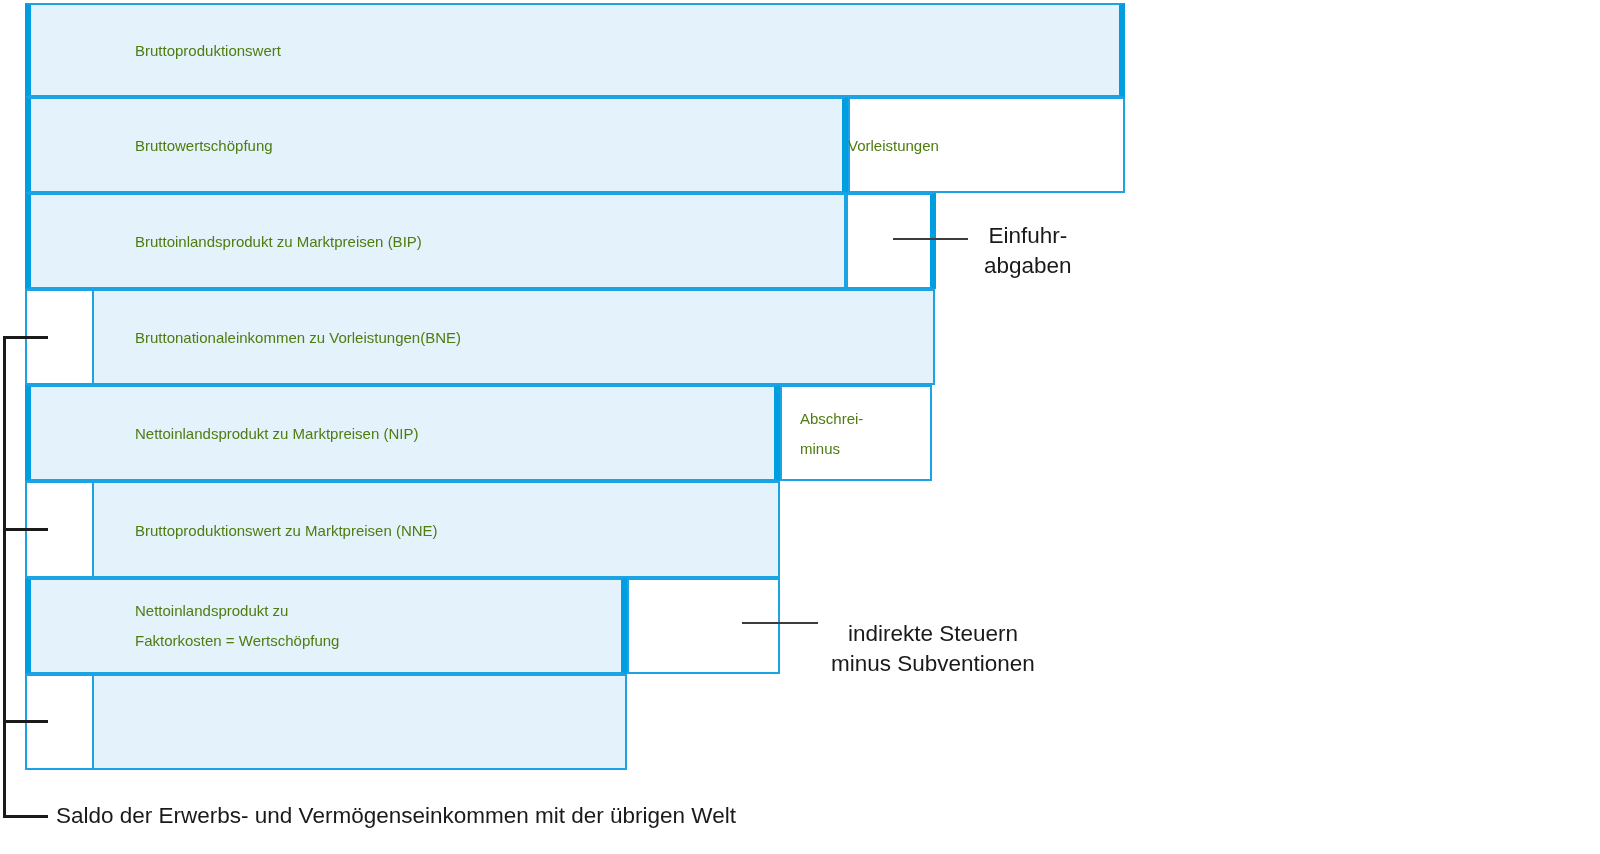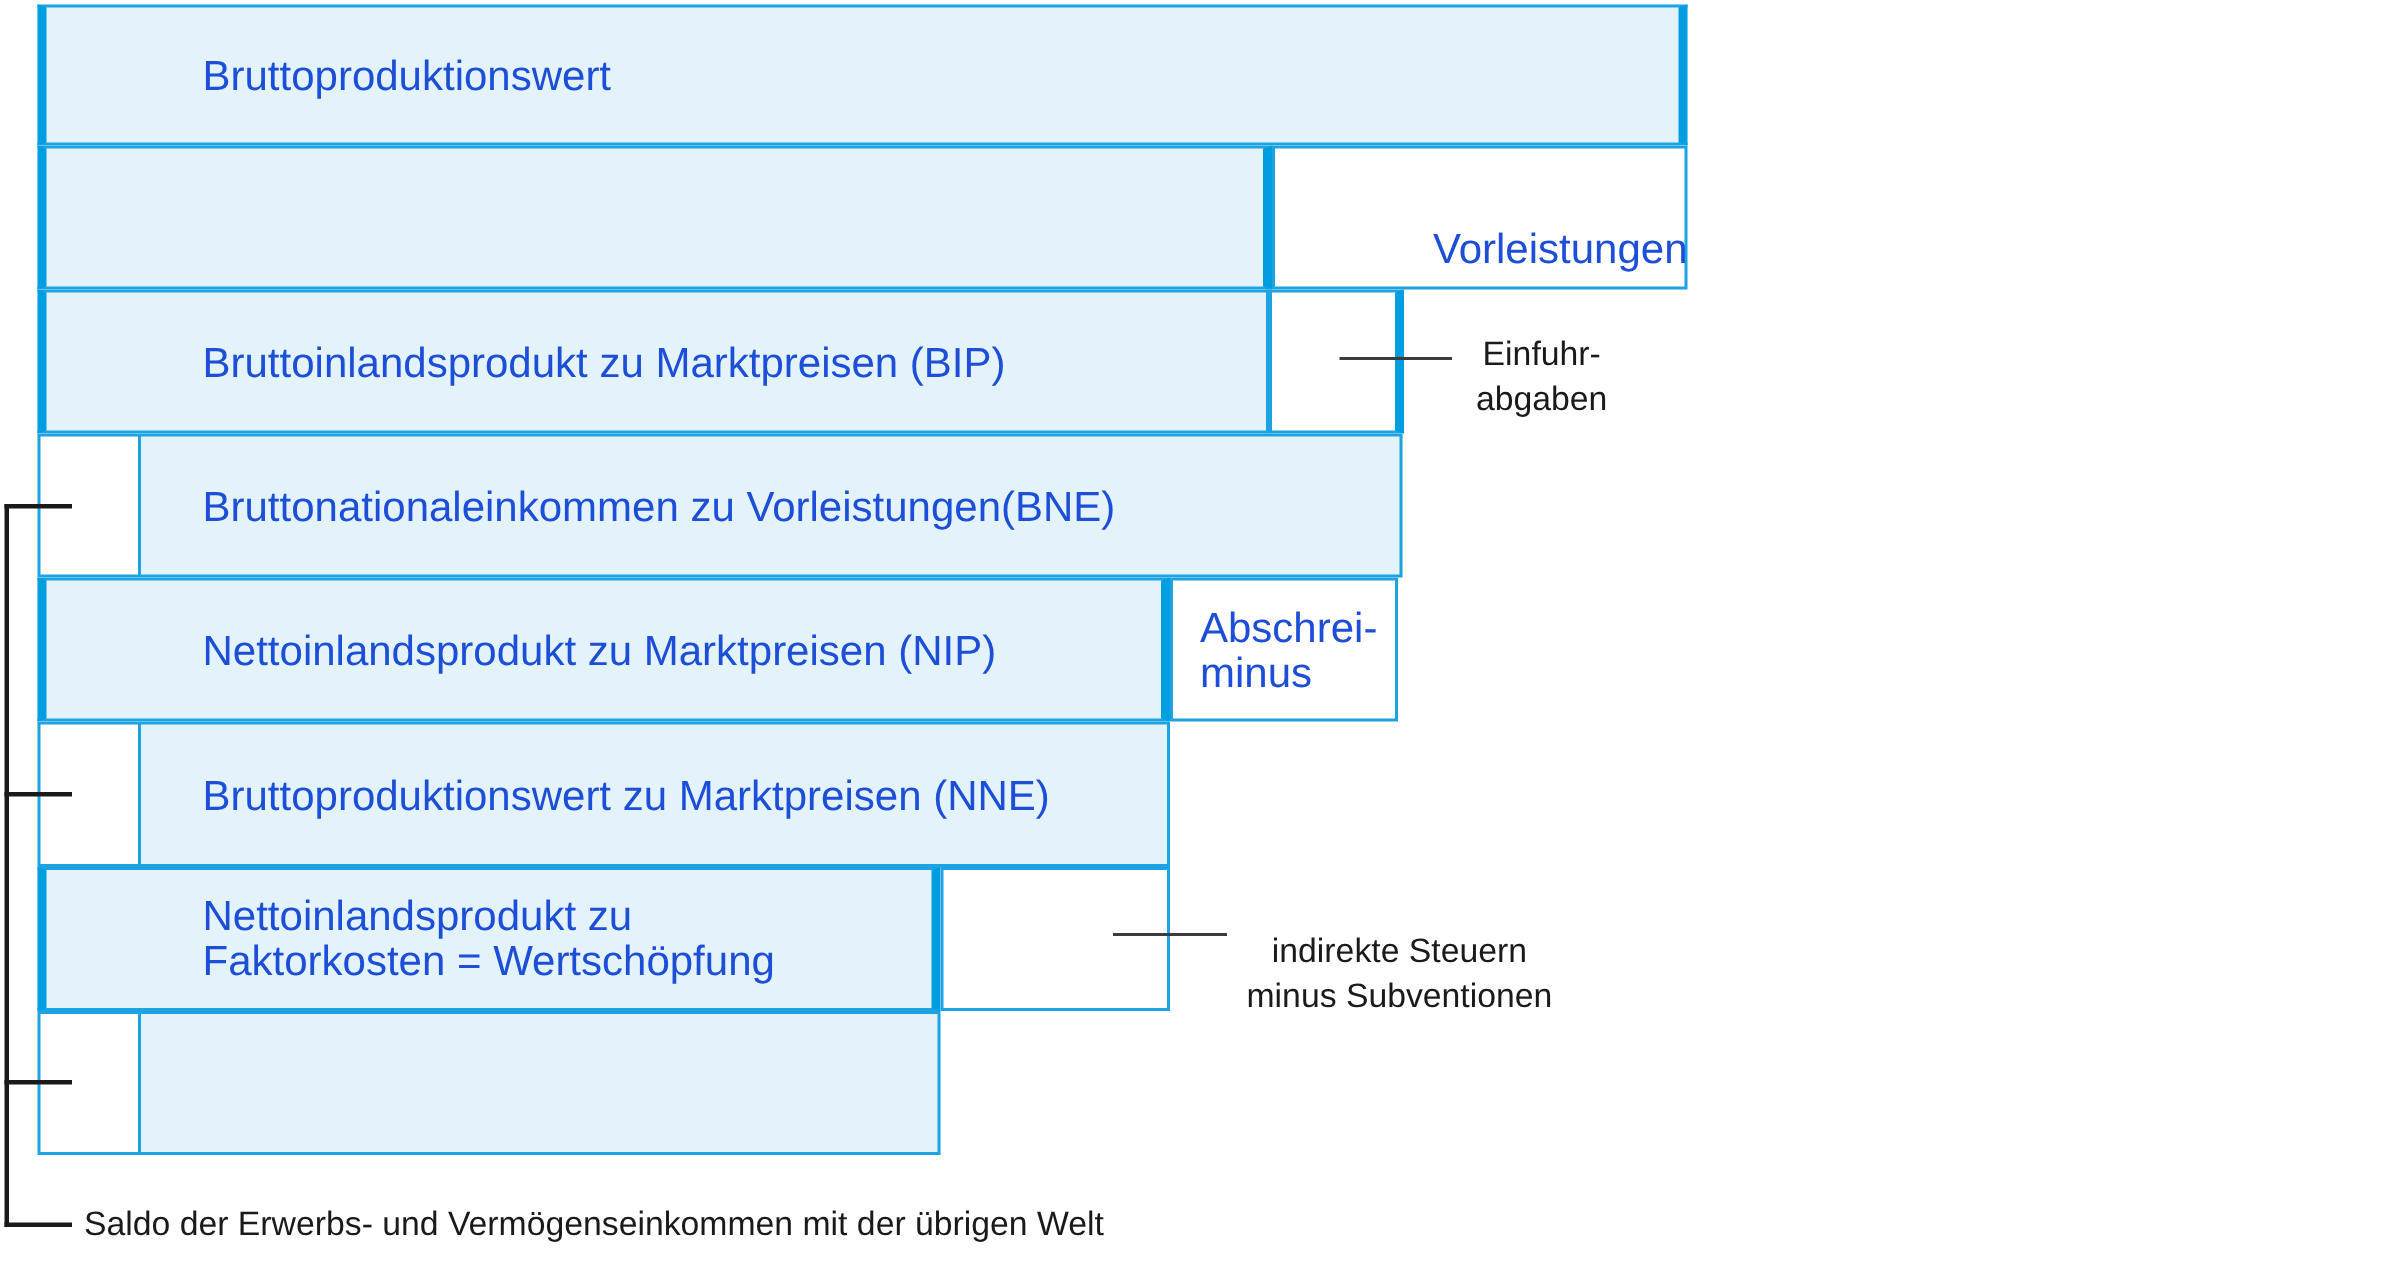--- a/index.html
+++ b/index.html
@@ -13,26 +13,26 @@
   
   .box{position:absolute;box-sizing:border-box;}
   .fill{background:#e4f2fb;border:2px solid #1ca3e3;}
   .white{background:#ffffff;border:2px solid #1ca3e3;}
   
   .tl{border-left:6px solid #009ee0;}
   .tr{border-right:6px solid #009ee0;}
 
   .lbl{
     position:absolute;
-    font-size:28px;
+    font-size:15px;
     line-height:30px;
-    color:#1d4ed8;
+    color:#4d7c0f;
     white-space:pre;
   }
-  .lbl.c{text-align:right;margin-top:20px;}
+  .lbl.c{text-align:left;}
 
   
   .lead{position:absolute;background:#3c3c3c;height:2px;}
   .vline{position:absolute;background:#1a1a1a;width:3px;}
   .hline{position:absolute;background:#1a1a1a;height:3px;}
 
   .outtext{
     position:absolute;
     font-size:22.5px;
     line-height:30px;
@@ -43,20 +43,21 @@
 </style>
 </head>
 <body>
 
 <div id="stage">
 
   <div class="box fill tl tr" style="left:25px;top:3px;width:1100px;height:94px;"></div>
   <div class="lbl" style="left:135px;top:36px;">Bruttoproduktionswert</div>
 
   <div class="box fill tl tr" style="left:25px;top:97px;width:823px;height:96px;"></div>
+  <div class="lbl" style="left:135px;top:131px;">Bruttowertschöpfung</div>
 
   <div class="box white" style="left:848px;top:97px;width:277px;height:96px;"></div>
   <div class="lbl c" style="left:848px;top:131px;width:277px;">Vorleistungen</div>
 
   <div class="box fill tl" style="left:25px;top:193px;width:821px;height:96px;"></div>
   <div class="lbl" style="left:135px;top:227px;">Bruttoinlandsprodukt zu Marktpreisen (BIP)</div>
 
   <div class="box white tr" style="left:846px;top:193px;width:90px;height:96px;"></div>
 
   <div class="lead" style="left:893px;top:238px;width:75px;"></div>

